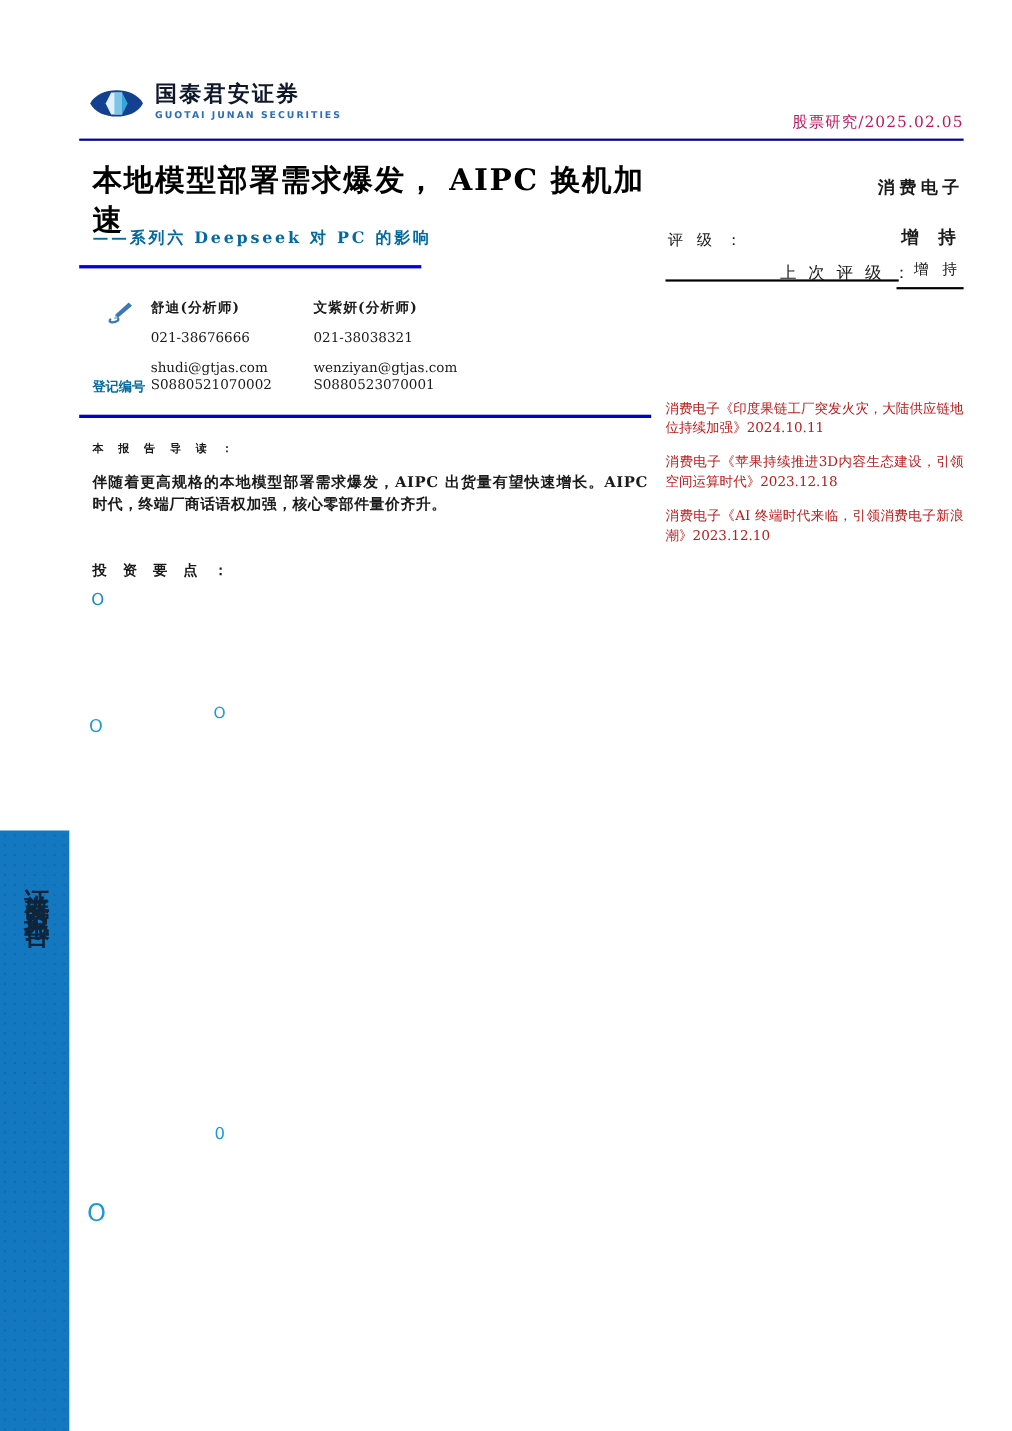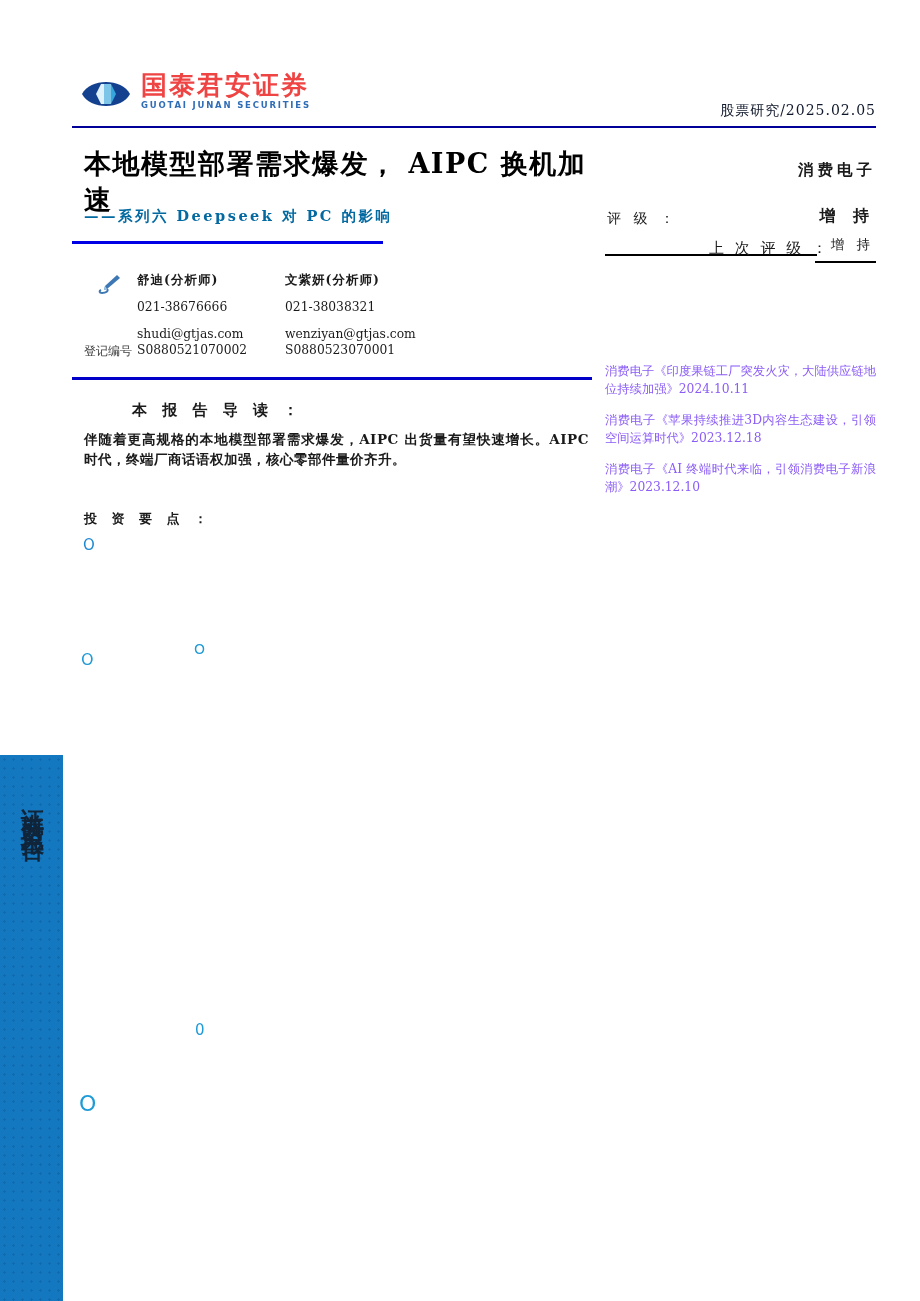--- a/index.html
+++ b/index.html
@@ -20,23 +20,23 @@
     background-image: radial-gradient(#0f6aae 1px, transparent 1.2px);
     background-size: 9px 9px;
   }
   .bar-text {
     position: absolute; left: 18px; top: 34px;
     writing-mode: vertical-rl; text-orientation: upright;
     font-size: 23px; letter-spacing: 6px; color: #10253a; font-weight: 600;
   }
   
   .logo { position: absolute; left: 80px; top: 72px; display: flex; align-items: flex-start; gap: 9px; }
-  .logo-text-cn { font-size: 26px; font-weight: bold; color: #ef4444; letter-spacing: 2px; line-height: 26px; font-family: "DejaVu Sans", sans-serif; }
+  .logo-text-cn { font-size: 20px; font-weight: bold; color: #0f172a; letter-spacing: 2px; line-height: 26px; font-family: "DejaVu Sans", sans-serif; }
   .logo-text-en { font-size: 8.5px; font-weight: bold; color: #2f6db6; letter-spacing: 1.8px; margin-top: 2px; font-family: "DejaVu Sans", sans-serif; }
-  .header-date { position: absolute; right: 44px; top: 102px; font-size: 14px; letter-spacing: 1px; color: #0f172a; }
+  .header-date { position: absolute; right: 44px; top: 102px; font-size: 14px; letter-spacing: 1px; color: #be185d; }
   .hr-header { position: absolute; left: 72px; top: 126px; width: 804px; height: 2px; background: #000099; }
   
   .title { position: absolute; left: 84px; top: 146px; width: 530px; font-size: 27px; font-weight: bold; letter-spacing: 1.5px; color: #000; }
   .subtitle { position: absolute; left: 84px; top: 207px; font-size: 14.5px; font-weight: bold; letter-spacing: 2.5px; color: #0369a1; }
   .hr-subtitle { position: absolute; left: 72px; top: 241px; width: 311px; height: 3px; background: #0000e6; }
   
   .rating-box { position: absolute; left: 605px; top: 158px; width: 271px; height: 112px; text-align: center; }
   .sector { position: absolute; top: 2px; right: 0; font-size: 15.5px; font-weight: bold; letter-spacing: 4px; }
   .rating-label { position: absolute; top: 52px; left: 2px; font-size: 14px; letter-spacing: 4px; }
   .rating-value { position: absolute; top: 48px; right: 1px; font-size: 16px; font-weight: bold; letter-spacing: 6px; }
@@ -44,33 +44,33 @@
   .prev-label { position: absolute; top: 81px; left: 104px; font-size: 15px; letter-spacing: 3px; }
   .prev-value { position: absolute; top: 78px; right: 0; font-size: 13.5px; letter-spacing: 4px; border-bottom: 2px solid #000; padding: 0 2px 7px 16px; }
   
   .analysts { position: absolute; left: 84px; top: 268px; width: 430px; height: 100px; }
   .pen-icon { position: absolute; left: 13px; top: 5px; }
   .an-col1 { left: 53px; } .an-col2 { left: 201px; }
   .an-name { position: absolute; top: 4px; font-size: 12.5px; font-weight: bold; letter-spacing: 1px; }
   .an-phone { position: absolute; top: 32px; font-size: 12.3px; }
   .an-email { position: absolute; top: 59px; font-size: 12.3px; }
   .an-cert { position: absolute; top: 75px; font-size: 12.3px; }
-  .cert-label { position: absolute; left: 0; top: 75px; font-size: 12px; font-weight: normal; color: #404040; }
+  .cert-label { position: absolute; left: 0; top: 75px; font-size: 12px; font-weight: bold; color: #0369a1; }
   .hr-analyst { position: absolute; left: 72px; top: 377px; width: 520px; height: 2.5px; background: #0000c8; }
   
-  .intro-heading { position: absolute; left: 84px; top: 401px; font-size: 15px; font-weight: bold; letter-spacing: 5px; margin-left: 48px; }
+  .intro-heading { position: absolute; left: 84px; top: 401px; font-size: 10px; font-weight: bold; letter-spacing: 5px; }
   .intro-body { position: absolute; left: 84px; top: 429px; width: 505px; font-size: 13.5px; font-weight: bold; line-height: 20px; text-align: justify; letter-spacing: 0.5px; }
   .points-heading { position: absolute; left: 84px; top: 510px; font-size: 13px; font-weight: bold; letter-spacing: 5px; }
   .bullet-o { position: absolute; left: 83px; top: 536px; font-size: 15px; color: #1e88d2; font-family: "DejaVu Sans", sans-serif; }
   .bullet-body { position: absolute; left: 113px; top: 534px; width: 476px; font-size: 15px; line-height: 28px; text-align: justify; letter-spacing: 0.6px; }
   .bullet-lead { font-weight: bold; }
   
   .related-box { position: absolute; left: 605px; top: 363px; width: 271px; }
   .related-heading { font-size: 14.5px; font-weight: bold; letter-spacing: 5px; padding-bottom: 7px; border-bottom: 2px solid #000; margin-bottom: 13px; }
-  .related-item { font-size: 12.3px; line-height: 17.5px; margin-bottom: 14px; color: #8b5cf6; text-align: justify; }
+  .related-item { font-size: 12.3px; line-height: 17.5px; margin-bottom: 14px; color: #b91c1c; text-align: justify; }
   
   .stray { position: absolute; color: #1e9ad6; font-family: "DejaVu Sans", sans-serif; }
   .stray-1 { left: 194px; top: 641px; font-size: 14px; }
   .stray-2 { left: 81px; top: 650px; font-size: 16px; }
   .stray-3 { left: 195px; top: 1021px; font-size: 15px; }
   .stray-4 { left: 79px; top: 1091px; font-size: 22px; }
 </style>
 </head>
 <body>
 

